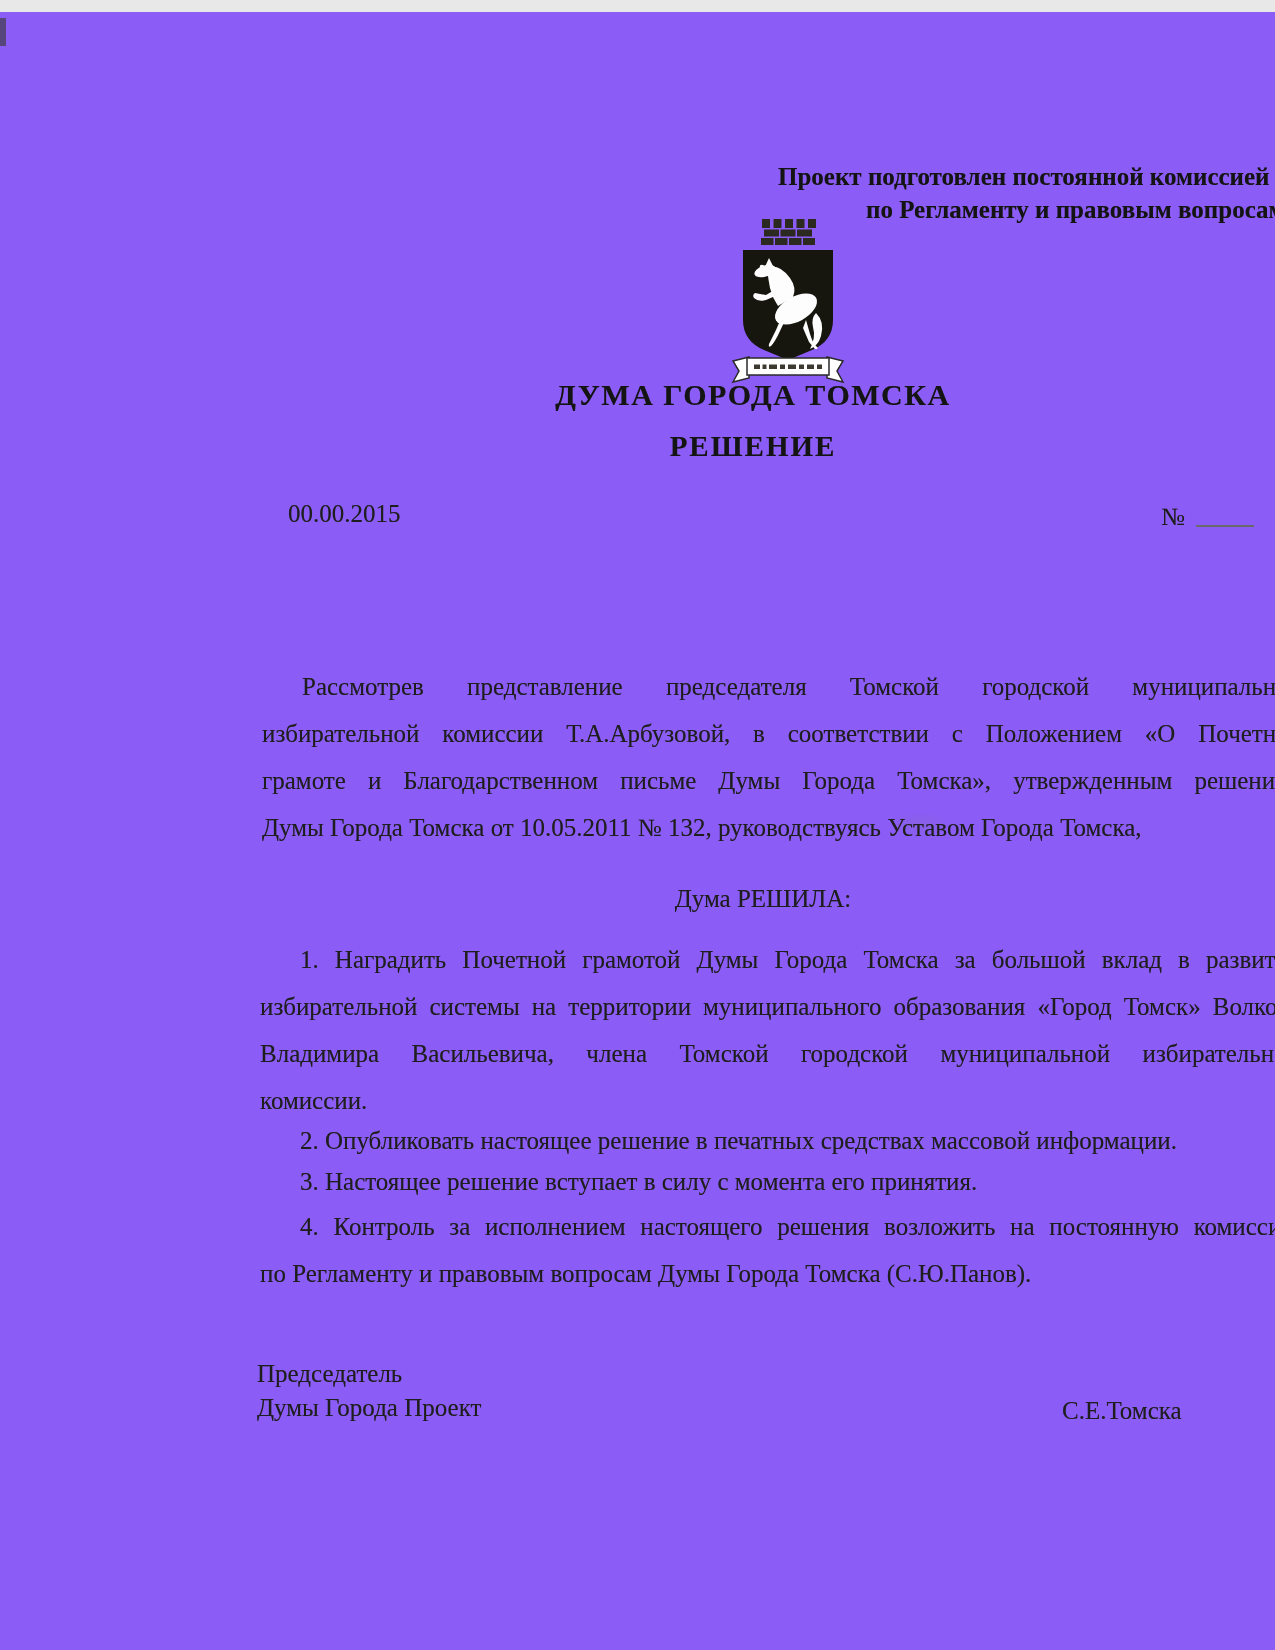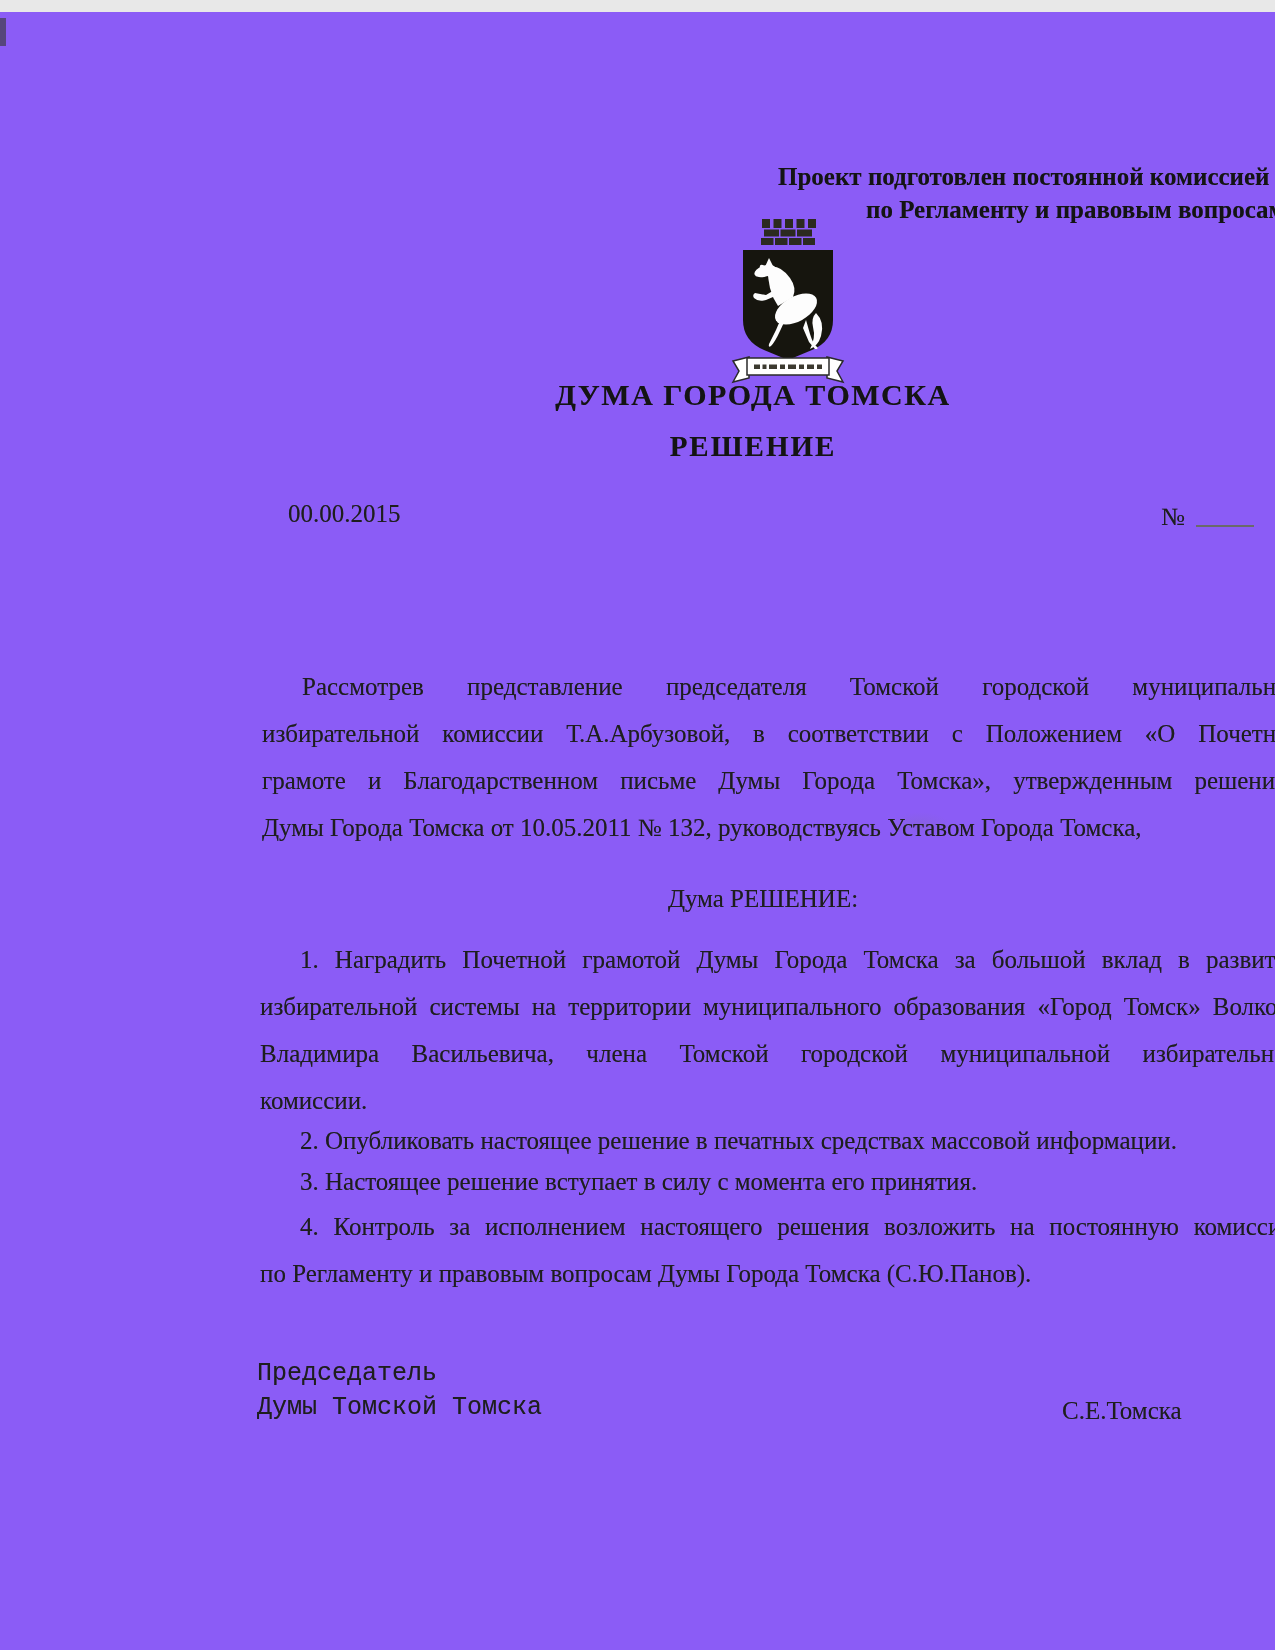--- a/index.html
+++ b/index.html
@@ -96,37 +96,37 @@
   <div class="abs b fs25" style="left:270px;top:559px;width:478px;line-height:33px;">
   </div>
 
   <div class="abs fs25" style="left:262px;top:651px;width:1040px;line-height:47px;">
     <div class="jl ind">Рассмотрев представление председателя Томской городской муниципальной</div>
     <div class="jl">избирательной комиссии Т.А.Арбузовой, в соответствии с Положением «О Почетной</div>
     <div class="jl">грамоте и Благодарственном письме Думы Города Томска», утвержденным решением</div>
     <div>Думы Города Томска от 10.05.2011 № 132, руководствуясь Уставом Города Томска,</div>
   </div>
 
-  <div class="abs fs25 center" style="left:258px;top:872px;width:1010px;line-height:30px;">Дума РЕШЕНИЕ:</div>
+  <div class="abs fs25 center" style="left:258px;top:872px;width:1010px;line-height:30px;">Дума РЕШИЛА:</div>
 
   <div class="abs fs25" style="left:260px;top:924px;width:1040px;line-height:47px;">
     <div class="jl ind">1. Наградить Почетной грамотой Думы Города Томска за большой вклад в развитие</div>
     <div class="jl">избирательной системы на территории муниципального образования «Город Томск» Волкова</div>
     <div class="jl">Владимира Васильевича, члена Томской городской муниципальной избирательной</div>
     <div>комиссии.</div>
   </div>
 
   <div class="abs fs25 ind" style="left:260px;top:1114px;width:1040px;line-height:30px;">2. Опубликовать настоящее решение в печатных средствах массовой информации.</div>
 
   <div class="abs fs25 ind" style="left:260px;top:1155px;width:1040px;line-height:30px;">3. Настоящее решение вступает в силу с момента его принятия.</div>
 
   <div class="abs fs25" style="left:260px;top:1191px;width:1040px;line-height:47px;">
     <div class="jl ind">4. Контроль за исполнением настоящего решения возложить на постоянную комиссию</div>
     <div>по Регламенту и правовым вопросам Думы Города Томска (С.Ю.Панов).</div>
   </div>
 
-  <div class="abs fs25" style="left:257px;top:1345px;line-height:34px;font-family:Liberation Mono, monospace;">
+  <div class="abs fs25" style="left:257px;top:1345px;line-height:34px;">
     <div>Председатель</div>
-    <div>Думы Томской Томска</div>
+    <div>Думы Города Проект</div>
   </div>
   <div class="abs fs25" style="left:1062px;top:1384px;line-height:30px;">С.Е.Томска</div>
 
 </div>
 
 </body></html>

